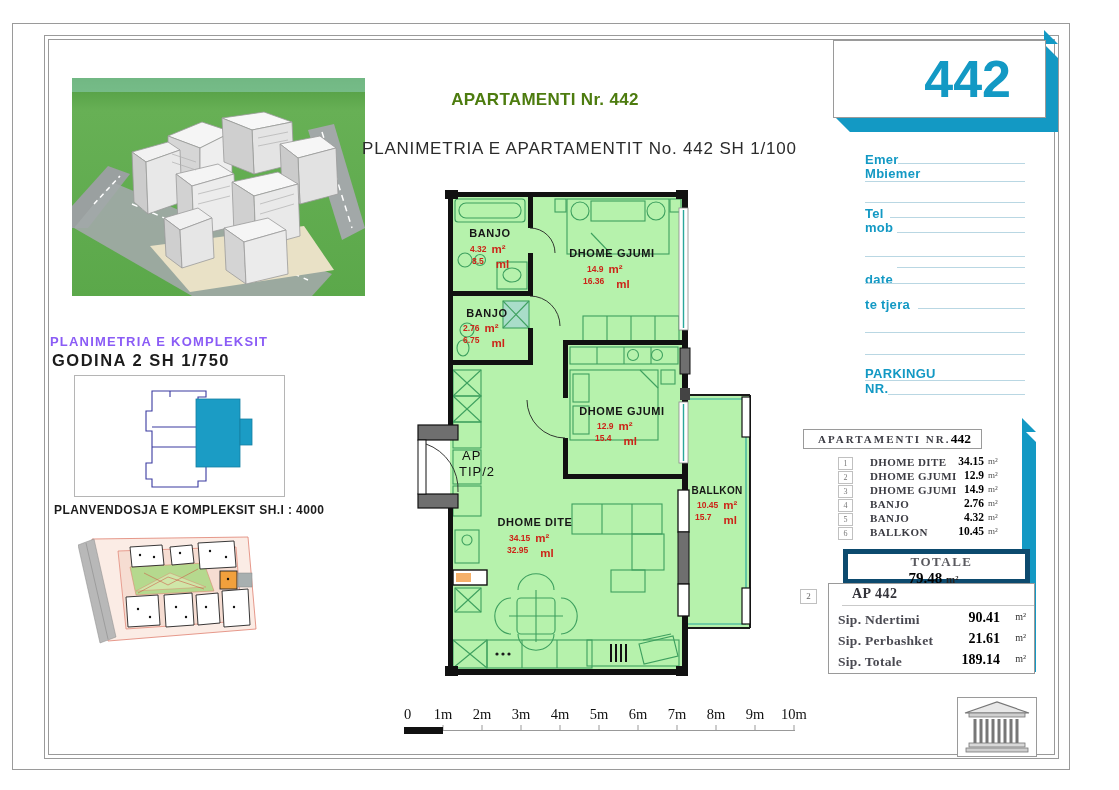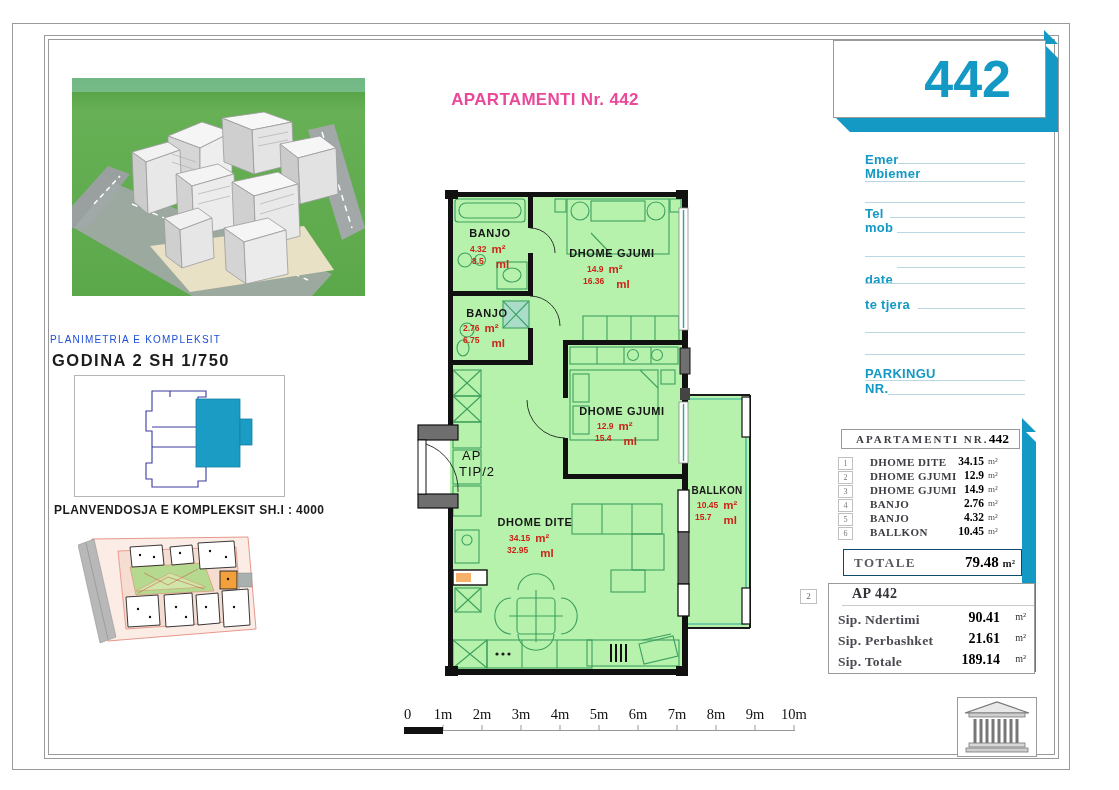--- a/index.html
+++ b/index.html
@@ -1,38 +1,38 @@
 <!DOCTYPE html>
 <html><head>
 <meta charset="utf-8">
 <style>
   html,body{margin:0;padding:0;background:#e8e8e8;}
   .page{position:relative;width:1119px;height:790px;background:#ffffff;overflow:hidden;
         font-family:"Liberation Sans",sans-serif;}
   .frame{position:absolute;border:1px solid #9a9a9a;}
   .abs{position:absolute;}
   
-  .h1{font-weight:bold;font-size:17px;color:#ec4899;letter-spacing:.3px;}
+  .h1{font-weight:bold;font-size:17px;color:#4d7c0f;letter-spacing:.3px;}
   .h2{font-size:17px;color:#2b2b2b;letter-spacing:.8px;white-space:nowrap;}
-  .lt1{font-weight:normal;font-size:10px;color:#1d4ed8;letter-spacing:1.2px;white-space:nowrap;}
+  .lt1{font-weight:bold;font-size:13px;color:#8b5cf6;letter-spacing:1.2px;white-space:nowrap;}
   .lt2{font-weight:600;font-size:16.5px;color:#1c1c1c;letter-spacing:1.5px;white-space:nowrap;}
   .cap{font-weight:bold;font-size:12px;color:#1c1c1c;letter-spacing:.4px;white-space:nowrap;}
   
   .bignum{color:#1399c4;font-weight:bold;font-size:52px;text-align:right;line-height:76px;padding-right:34px;}
   .flabel{position:absolute;color:#1399c4;font-weight:bold;font-size:13px;letter-spacing:.3px;}
   .fline{position:absolute;height:1px;background:#b9d7e3;}
   .tbl-header-box{position:absolute;border:1px solid #9a9a9a;background:#fff;display:flex;align-items:center;justify-content:space-between;}
   .tbl-header-label{font-family:"Liberation Serif",serif;font-weight:bold;font-size:11px;color:#3c3c44;letter-spacing:2px;padding-left:14px;}
   .tbl-header-val{font-family:"Liberation Serif",serif;font-weight:bold;font-size:13.5px;color:#000;padding-right:10px;}
   .trow{position:absolute;left:838px;width:182px;height:14px;font-family:"Liberation Serif",serif;}
   .tnum{position:absolute;left:0;top:1px;width:13px;height:11px;border:1px solid #c0c0c0;font-size:8px;color:#777;text-align:center;line-height:11px;}
   .tname{position:absolute;left:32px;top:0;font-weight:bold;font-size:11px;color:#3b3b42;letter-spacing:.4px;white-space:nowrap;}
   .tval{position:absolute;left:108px;top:-1px;width:38px;text-align:right;font-weight:bold;font-size:11.5px;color:#000;}
   .tunit{position:absolute;left:150px;top:0px;font-size:9px;color:#555;}
-  .total-box{position:absolute;border:1px solid #0c4a6e;background:#fff;display:flex;align-items:center;justify-content:space-between;font-family:"Liberation Serif",serif;}
+  .total-box{position:absolute;border:5px solid #0c4a6e;background:#fff;display:flex;align-items:center;justify-content:space-between;font-family:"Liberation Serif",serif;flex-direction:column;}
   .total-label{font-weight:bold;font-size:13px;color:#59595f;letter-spacing:1.5px;padding-left:10px;}
   .total-val{font-weight:bold;font-size:15px;color:#000;padding-right:6px;}
   .total-val .u{font-weight:bold;font-size:11px;color:#222;}
   .ap-box{position:absolute;border:1px solid #9a9a9a;background:#fff;font-family:"Liberation Serif",serif;padding-left:13px;}
   .ap-title{font-weight:bold;font-size:14px;color:#33333a;padding:2px 0 0 10px;letter-spacing:.5px;border-bottom:1px solid #c9c9c9;height:19px;}
   .sip-row{position:absolute;left:838px;width:190px;font-family:"Liberation Serif",serif;}
   .sip-label{font-weight:bold;font-size:13.5px;color:#4a4a52;letter-spacing:.3px;}
   .sip-val{position:absolute;right:28px;top:0;font-weight:bold;font-size:14px;color:#000;}
   .sip-unit{position:absolute;right:2px;top:1px;font-size:10px;color:#333;}
   .badge2{position:absolute;border:1px solid #c0c0c0;font-family:"Liberation Serif",serif;font-size:9px;color:#666;text-align:center;}
@@ -107,20 +107,21 @@
       <line x1="186" y1="60" x2="216" y2="54"></line>
         <line x1="186" y1="68" x2="216" y2="62"></line>
       <line x1="126" y1="116" x2="158" y2="108"></line>
         <line x1="126" y1="126" x2="158" y2="118"></line>
       <line x1="188" y1="126" x2="222" y2="116"></line>
         <line x1="188" y1="136" x2="222" y2="126"></line>
     </g>
   </svg>
 
   <div class="abs h1" style="left:395px;top:90px;width:300px;text-align:center;">APARTAMENTI Nr. 442</div>
+  <div class="abs h2" style="left:362px;top:139px;">PLANIMETRIA E APARTAMENTIT No. 442 SH 1/100</div>
 
   <div class="abs lt1" style="left:50px;top:334px;">PLANIMETRIA E KOMPLEKSIT</div>
   <div class="abs lt2" style="left:52px;top:351px;">GODINA 2  SH 1/750</div>
 
   <svg class="abs" style="left:74px;top:375px;" width="211" height="122" viewBox="0 0 211 122">
     <rect x="0.5" y="0.5" width="210" height="121" fill="#ffffff" stroke="#b5b5b5"></rect>
     <g stroke="#3a3aa0" stroke-width="1.1" fill="none">
       <polygon points="78,16 132,16 132,22 124,22 124,28 132,28 132,106 124,106 124,112 78,112 78,104 72,104 72,88 78,88 78,56 72,56 72,36 78,36"></polygon>
       <line x1="78" y1="52" x2="124" y2="52"></line>
       <line x1="78" y1="72" x2="124" y2="72"></line>
@@ -414,21 +415,21 @@
   <div class="flabel" style="left:865px;top:366px;">PARKINGU</div>
   <div class="fline" style="left:865px;top:380px;width:160px;"></div>
   <div class="flabel" style="left:865px;top:381px;">NR.</div>
   <div class="fline" style="left:888px;top:394px;width:137px;"></div>
 
   <svg class="abs" style="left:838px;top:418px;" width="205" height="262" viewBox="0 0 205 262">
     <polygon points="10,240 184,240 184,10 198,24 198,254 24,254" fill="#1399c4"></polygon>
     <polygon points="184,0 198,14 184,14" fill="#1399c4"></polygon>
   </svg>
 
-  <div class="tbl-header-box" style="left:841px;top:429px;width:177px;height:18px;">
+  <div class="tbl-header-box" style="left:803px;top:429px;width:177px;height:18px;">
     <span class="tbl-header-label">APARTAMENTI  NR.</span>
     <span class="tbl-header-val">442</span>
   </div>
 
   <div class="trow" style="top:456px;">
     <span class="tnum">1</span>
     <span class="tname">DHOME DITE</span>
     <span class="tval">34.15</span>
     <span class="tunit">m²</span>
   </div>

